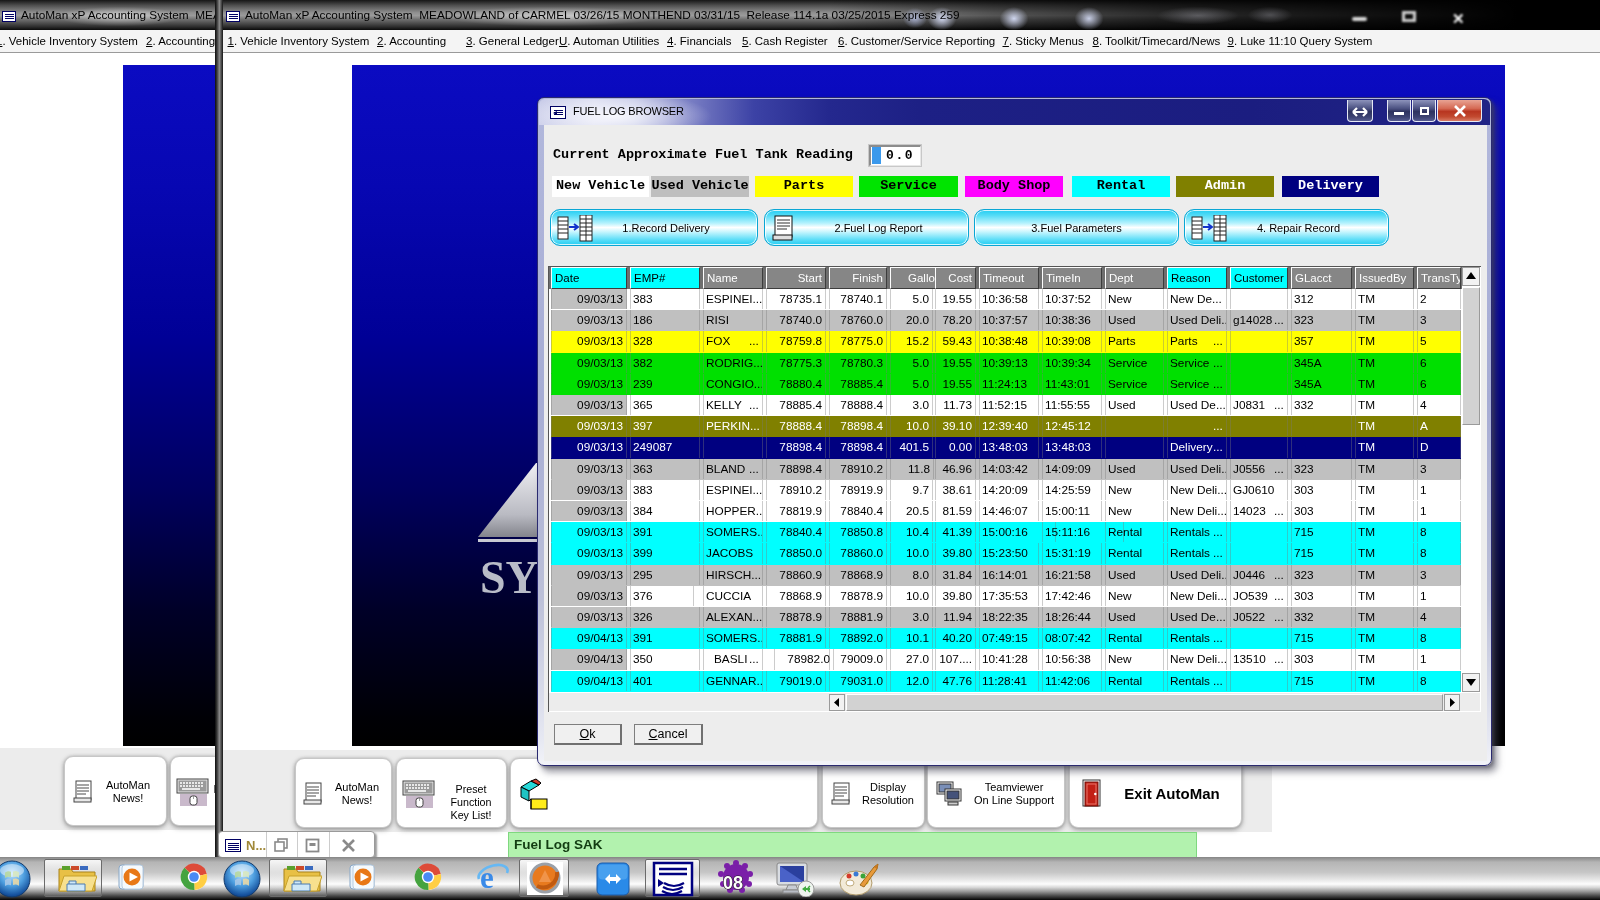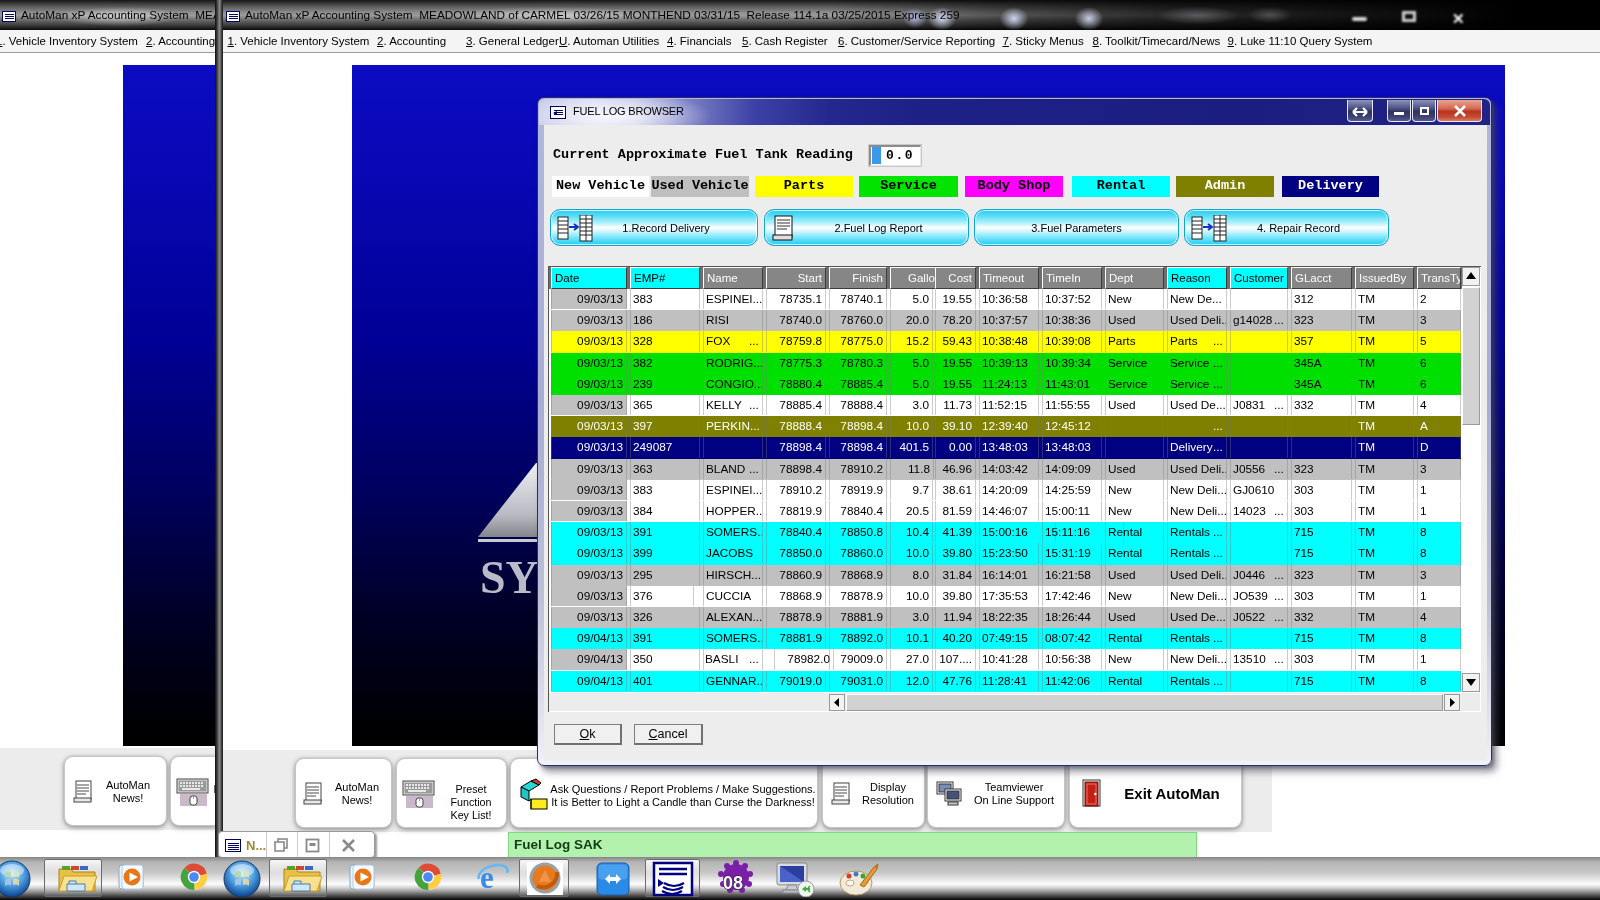--- a/index.html
+++ b/index.html
@@ -215,21 +215,20 @@
     <div class="lbl" style="left:37px;top:24px;width:74px;font-size:10.7px;">Preset Function<br>Key List!</div>
   </div>
 <div class="tbtn" style="left:510px;top:758px;width:308px;height:70px;">
     <svg class="abs" style="left:8px;top:18px;" width="30" height="34" viewBox="0 0 30 34">
       <path d="M2 10 L12 4 L20 8 L10 14 Z" fill="#26d8d8" stroke="#000"></path>
       <path d="M2 10 L2 20 L10 24 L10 14 Z" fill="#1fc4c4" stroke="#000"></path>
       <path d="M12 4 L17 2 L22 6 L20 8 Z" fill="#d03a2a" stroke="#000"></path>
       <rect x="12" y="22" width="16" height="10" fill="#ffec1a" stroke="#000"></rect>
       <path d="M10 24 L12 22 L12 32" fill="none" stroke="#000"></path>
     </svg>
-    <div class="lbl" style="left:38px;top:24px;width:268px;">Ask Questions / Report Problems / Make Suggestions.<br>It is Better to Light a Candle than Curse the Darkness!</div>
   </div>
 <div class="tbtn" style="left:822px;top:758px;width:103px;height:70px;">
     <svg class="abs" style="left:8px;top:22px;" width="22" height="26" viewBox="0 0 22 26">
       <rect x="3" y="2" width="15" height="19" fill="#fff" stroke="#444"></rect>
       <path d="M4 6h12M4 9h12M4 12h12M4 15h9" stroke="#888" stroke-width="1.3" fill="none"></path>
       <rect x="1" y="19" width="17" height="4" fill="#e8e8e8" stroke="#444"></rect>
     </svg>
     <div class="lbl" style="left:30px;top:22px;width:70px;">Display<br>Resolution</div>
   </div>
 <div class="tbtn" style="left:927px;top:758px;width:138px;height:70px;">
@@ -647,21 +646,21 @@
     <div class="cell" style="left:554px;width:59px;padding-left:2px;">Rental</div>
     <div class="cell" style="left:616px;width:60px;padding-left:2px;">Rentals<span class="dots">...&nbsp;</span></div>
     <div class="cell" style="left:679px;width:58px;padding-left:2px;"></div>
     <div class="cell" style="left:740px;width:61px;padding-left:2px;">715</div>
     <div class="cell" style="left:804px;width:59px;padding-left:2px;">TM</div>
     <div class="cell" style="left:866px;width:44px;padding-left:2px;">8</div>
   </div>
 <div class="trow" style="top:649.4px;background:#ffffff;color:#000;z-index:31;">
     <div class="cell" style="left:0px;width:76px;background:#c0c0c0;text-align:right;padding-right:3px;">09/04/13</div>
     <div class="cell" style="left:79px;width:70px;padding-left:2px;">350</div>
-    <div class="cell" style="left:152px;width:60px;padding-left:1px;">BASLI<span class="dots">...&nbsp;</span></div>
+    <div class="cell" style="left:152px;width:60px;padding-left:10px;">BASLI<span class="dots">...&nbsp;</span></div>
     <div class="cell" style="left:215px;width:60px;text-align:right;padding-right:3px;margin-left:8px;">78982.0</div>
     <div class="cell" style="left:278px;width:58px;text-align:right;padding-right:3px;">79009.0</div>
     <div class="cell" style="left:339px;width:43px;text-align:right;padding-right:3px;">27.0</div>
     <div class="cell" style="left:384px;width:41px;text-align:right;padding-right:3px;">107....</div>
     <div class="cell" style="left:428px;width:60px;padding-left:2px;">10:41:28</div>
     <div class="cell" style="left:491px;width:60px;padding-left:2px;">10:56:38</div>
     <div class="cell" style="left:554px;width:59px;padding-left:2px;">New</div>
     <div class="cell" style="left:616px;width:60px;padding-left:2px;">New Deli...</div>
     <div class="cell" style="left:679px;width:58px;padding-left:2px;">13510<span class="dots">...&nbsp;</span></div>
     <div class="cell" style="left:740px;width:61px;padding-left:2px;">303</div>

